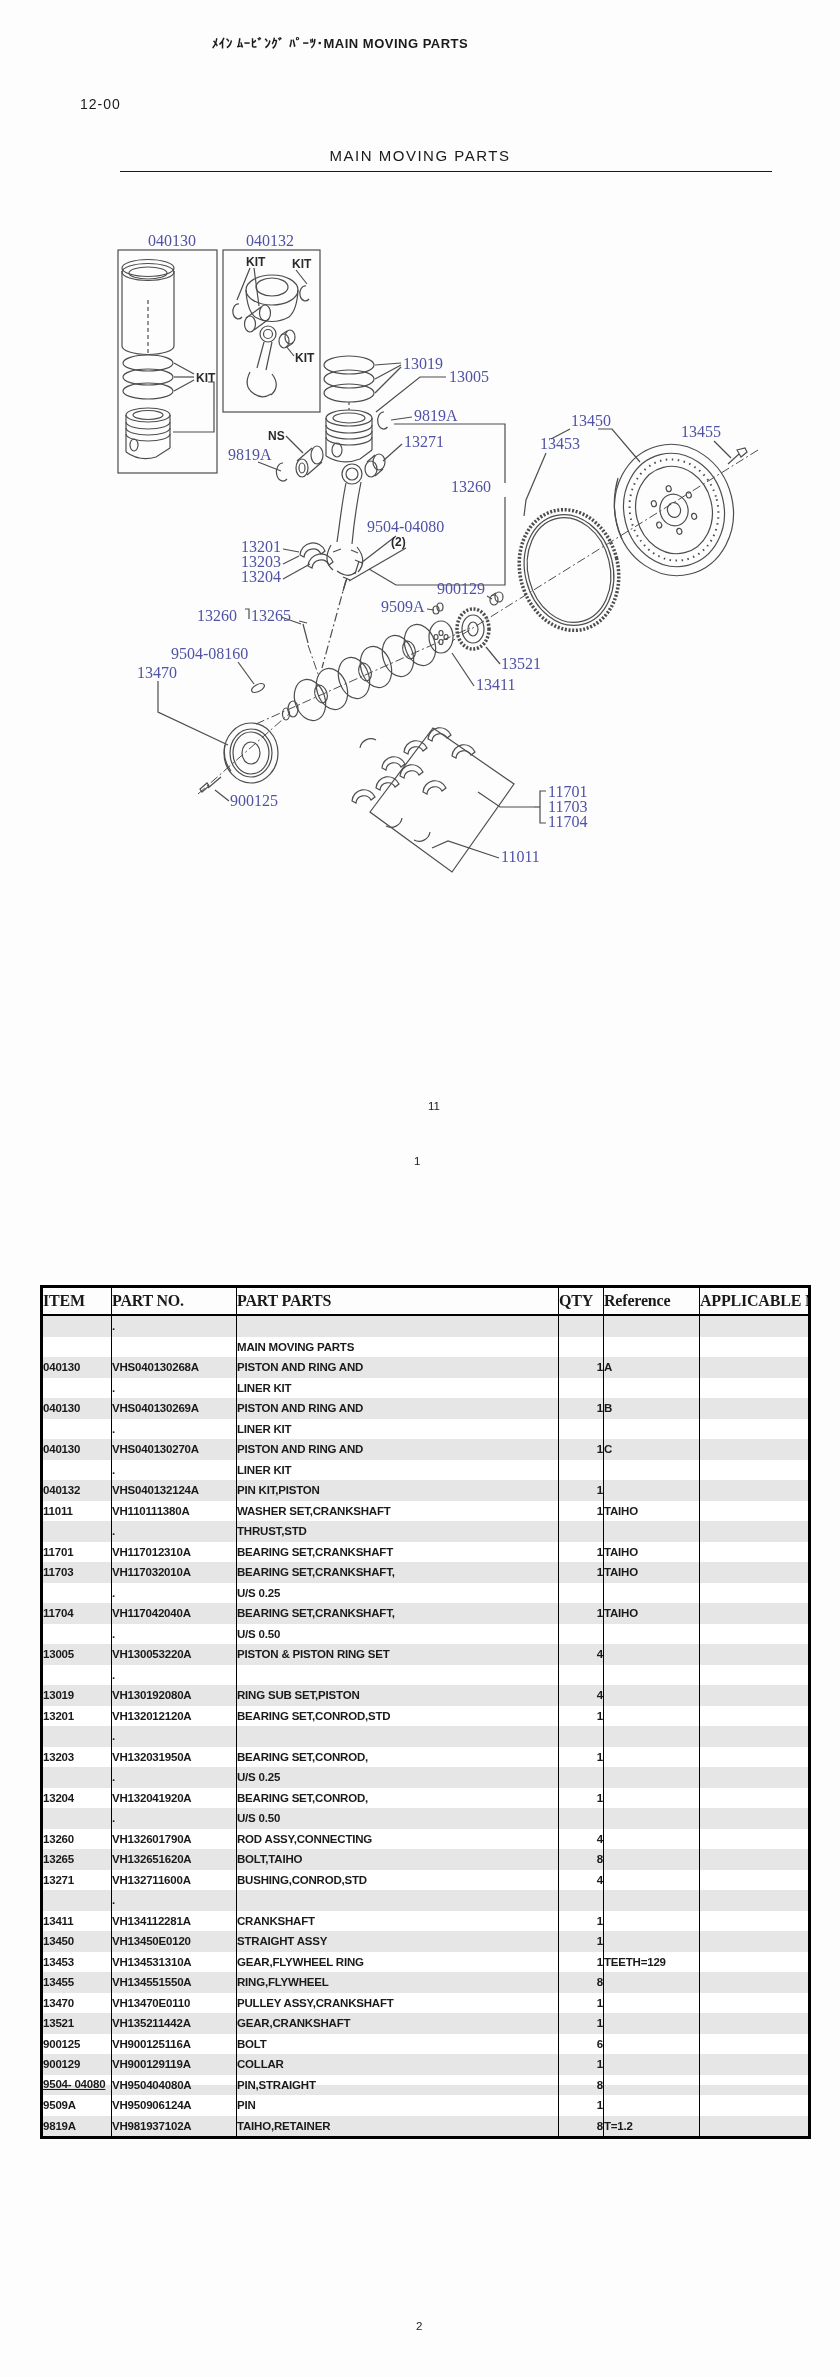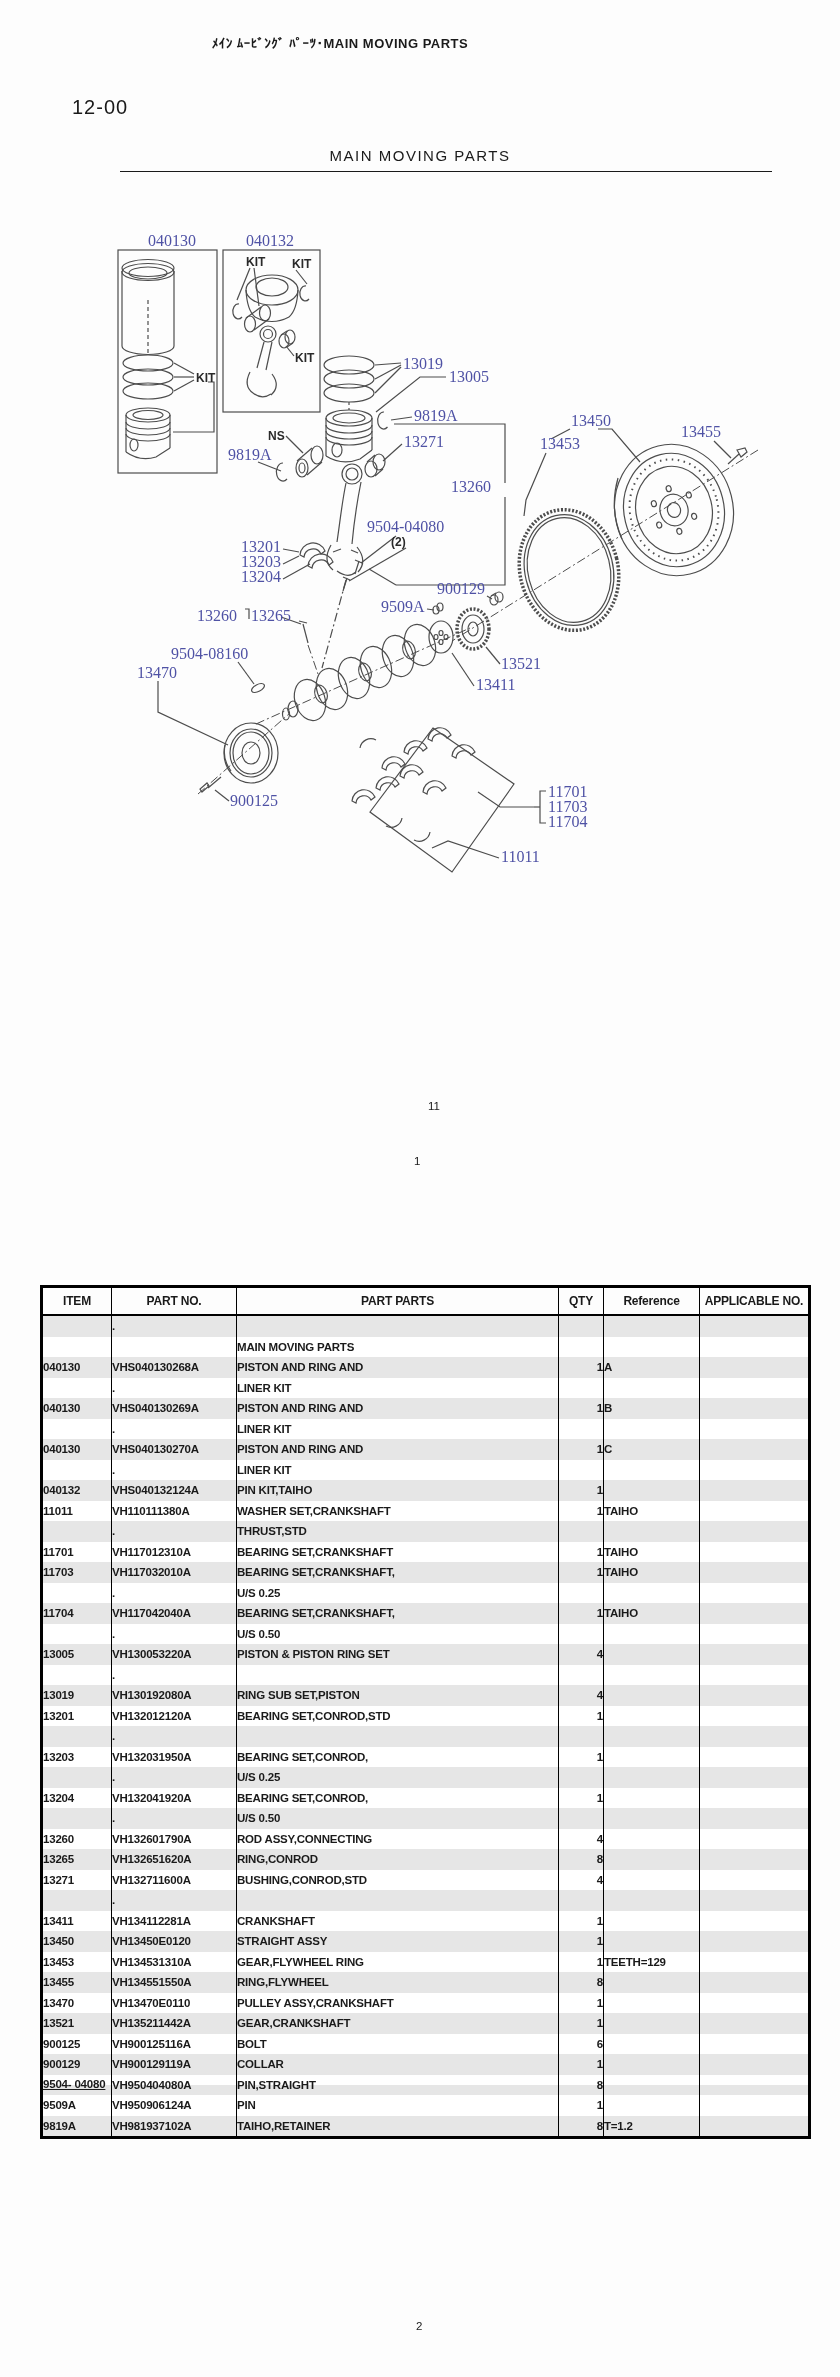--- a/index.html
+++ b/index.html
@@ -1,34 +1,34 @@
 <!DOCTYPE html>
 <html><head>
 <meta charset="utf-8">
 <style>
   html,body{margin:0;padding:0;background:#fff;}
   #page{position:relative;width:840px;height:2377px;background:#fdfdfd;font-family:"Liberation Sans",sans-serif;color:#1a1a1a;overflow:hidden;}
   .jp-title{position:absolute;top:36px;left:0;width:680px;text-align:center;font-size:13px;font-weight:bold;letter-spacing:.5px;}
-  .section-code{position:absolute;top:96px;left:72px;font-size:20px;letter-spacing:1px;}
+  .section-code{position:absolute;top:96px;left:80px;font-size:14px;letter-spacing:1px;}
   .page-title{position:absolute;top:147px;left:0;width:840px;text-align:center;font-size:15px;letter-spacing:1.5px;}
   .title-rule{position:absolute;top:171px;left:120px;width:652px;height:0;border-top:1.6px solid #1a1a1a;}
   .pgnum{position:absolute;font-size:11.5px;}
   #pg-upper{top:1100px;left:428px;text-align:right;}
   #pg-lower{top:1155px;left:414px;}
   #pg-bottom{top:2320px;left:416px;}
   svg text{user-select:none;}
   .lbl-blue{font-family:"Liberation Serif",serif;font-size:16px;fill:#4f52a5;}
   .lbl-black{font-family:"Liberation Sans",sans-serif;font-size:12px;fill:#2a2a2a;font-weight:bold;}
   .ln{stroke:#4d4d4d;stroke-width:1.2;fill:none;}
   .dashdot{stroke:#4d4d4d;stroke-width:1;fill:none;stroke-dasharray:9,3,2,3;}
   .teeth{stroke:#4d4d4d;stroke-width:3.5;fill:none;stroke-dasharray:2,1.7;}
   
   #parts-table{position:absolute;left:40px;top:1285px;width:768px;border-collapse:collapse;table-layout:fixed;font-size:11.5px;font-weight:bold;letter-spacing:-0.2px;}
   #parts-table{border:3px solid #000;}
-  #parts-table th{border-bottom:2.5px solid #000;height:26px;font-size:12px;font-weight:bold;text-align:center;padding:0;}
+  #parts-table th{border-bottom:2.5px solid #000;height:26px;font-size:16px;font-weight:bold;text-align:left;padding:0;font-family:Liberation Serif, serif;}
   #parts-table th,#parts-table td{border-left:1.6px solid #000;border-right:1.6px solid #000;overflow:hidden;white-space:nowrap;}
   #parts-table td{height:20.5px;padding:0;vertical-align:middle;}
   td.c-item{padding-left:4px;}
   td.c-pn{padding-left:9px;}
   td.c-name{padding-left:9px;}
   td.c-qty{padding-right:5px;text-align:right;}
   td.c-ref{padding-left:7px;}
   tr.sg td{background:#e6e6e6;}
   tr.sw td{background:#ffffff;}
   tr.swg td{background:linear-gradient(180deg,#ffffff 50%,#e6e6e6 50%);}
@@ -418,21 +418,21 @@
           <td class="c-item"></td>
           <td class="c-pn">.</td>
           <td class="c-name">LINER KIT</td>
           <td class="c-qty"></td>
           <td class="c-ref"></td>
           <td class="c-app"></td>
         </tr>
         <tr class="sg">
           <td class="c-item">040132</td>
           <td class="c-pn">VHS040132124A</td>
-          <td class="c-name">PIN KIT,TAIHO</td>
+          <td class="c-name">PIN KIT,PISTON</td>
           <td class="c-qty">1</td>
           <td class="c-ref"></td>
           <td class="c-app"></td>
         </tr>
         <tr class="sw">
           <td class="c-item">11011</td>
           <td class="c-pn">VH110111380A</td>
           <td class="c-name">WASHER SET,CRANKSHAFT</td>
           <td class="c-qty">1</td>
           <td class="c-ref">TAIHO</td>
@@ -562,21 +562,21 @@
           <td class="c-item">13260</td>
           <td class="c-pn">VH132601790A</td>
           <td class="c-name">ROD ASSY,CONNECTING</td>
           <td class="c-qty">4</td>
           <td class="c-ref"></td>
           <td class="c-app"></td>
         </tr>
         <tr class="sg">
           <td class="c-item">13265</td>
           <td class="c-pn">VH132651620A</td>
-          <td class="c-name">RING,CONROD</td>
+          <td class="c-name">BOLT,TAIHO</td>
           <td class="c-qty">8</td>
           <td class="c-ref"></td>
           <td class="c-app"></td>
         </tr>
         <tr class="sw">
           <td class="c-item">13271</td>
           <td class="c-pn">VH132711600A</td>
           <td class="c-name">BUSHING,CONROD,STD</td>
           <td class="c-qty">4</td>
           <td class="c-ref"></td>

